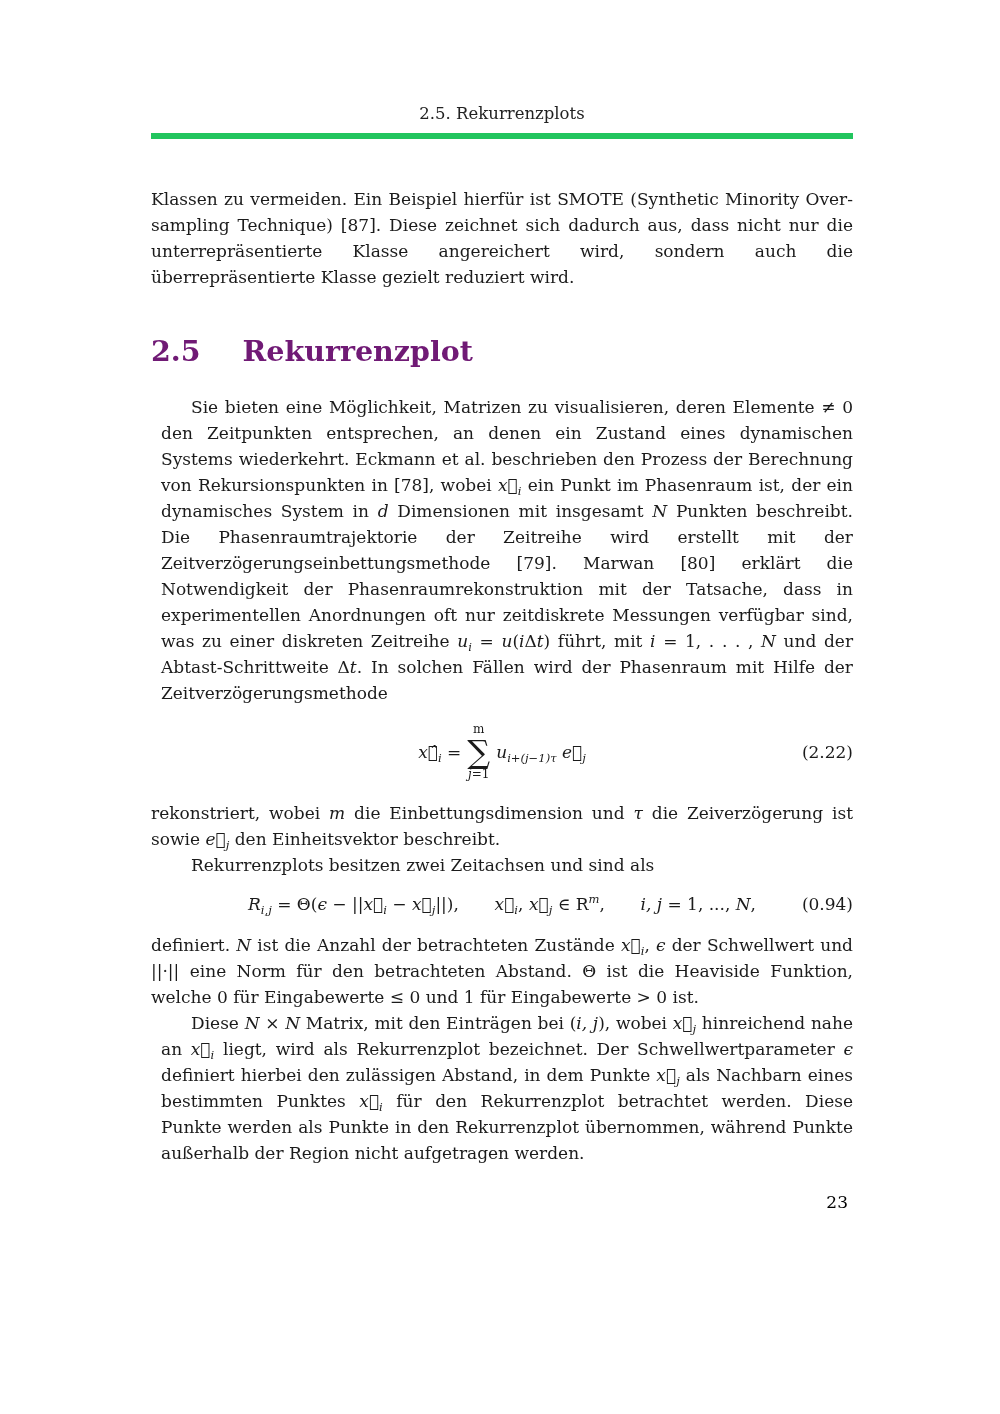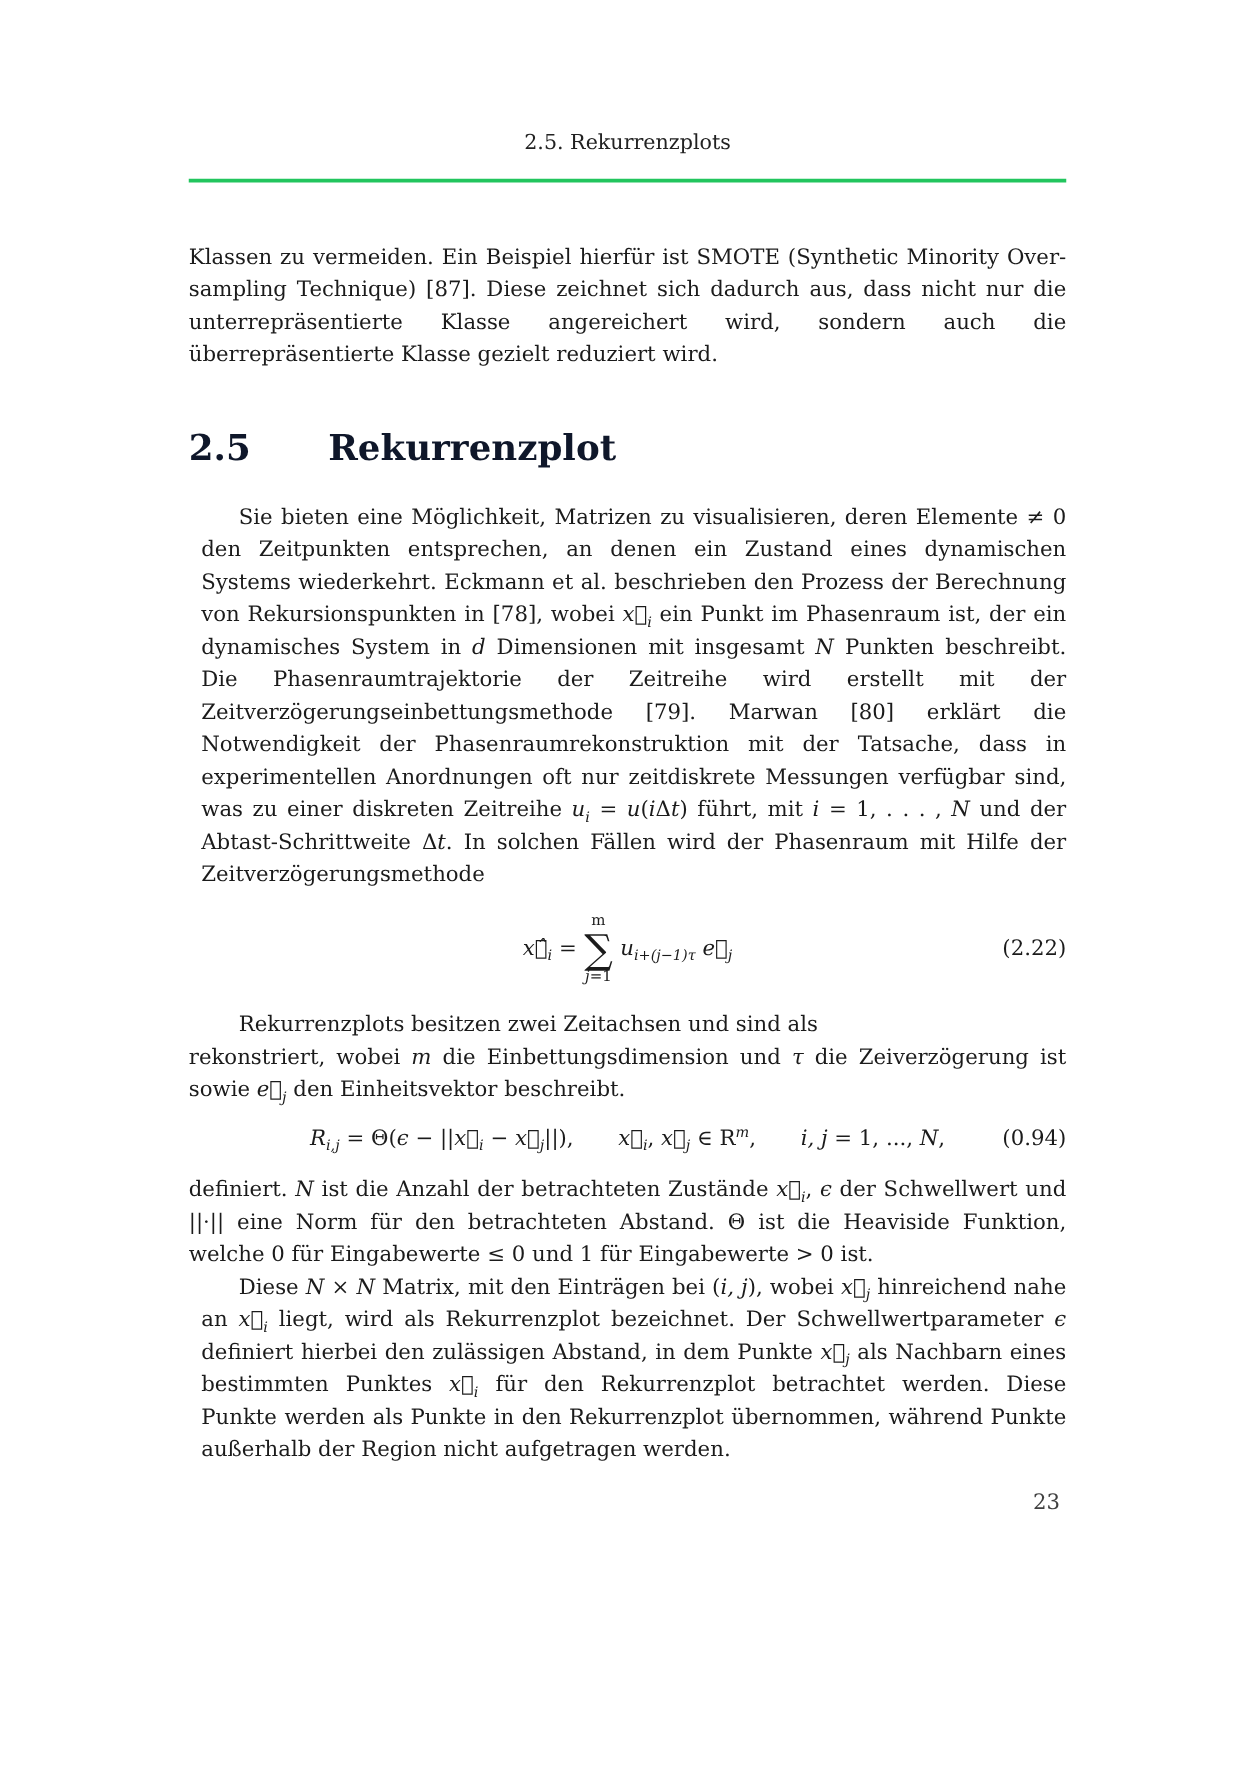--- a/index.html
+++ b/index.html
@@ -16,39 +16,38 @@
   .content {
     position: absolute;
     left: 151px;
     top: 104px;
     width: 702px;
   }
   .running-head {
     text-align: center;
     font-size: 16.5px;
     color: #222222;
-    padding-bottom: 20px;
-    border-bottom: 3px solid #22c55e;
+    padding-bottom: 10px;
+    border-bottom: 6px solid #22c55e;
   }
   .body-text {
     margin-top: 47px;
     font-size: 17px;
     line-height: 26px;
   }
   p.para { margin: 0; text-align: justify; }
   p.indent { text-indent: 30px; margin-left: 10px; }
   .section-heading {
     display: flex;
     align-items: baseline;
     font-weight: bold;
     font-size: 28.5px;
     line-height: 1.1;
-    color: #0f172a;
+    color: #701a75;
     margin: 46px 0 27px 0;
-    gap: 20px;
   }
   .section-heading .sec-num { margin-right: 42px; }
   .equation {
     position: relative;
     display: flex;
     align-items: center;
     justify-content: center;
     margin: 16px 0 18px 0;
     font-size: 17px;
     line-height: 1.2;
@@ -72,21 +71,21 @@
   .r-n { }
   .r-m { }
   .r-i { font-style: italic; }
   sub.r-sub, sup.r-sup { font-style: italic; font-size: 68%; line-height: 0; }
   .r-gap { display: inline-block; width: 2.1em; }
   .page-number {
     position: absolute;
     right: 152px;
     top: 1192px;
     font-size: 17px;
-    color: #404040;
+    color: #000000;
   }
 </style>
 </head>
 <body>
 
 <div class="page">
   <div class="content">
 
     <div class="running-head">2.5.  Rekurrenzplots</div>
 
@@ -106,23 +105,23 @@
         <span><span class="r-i">x⃗̂</span><sub class="r-sub">i</sub><span class="r-m"> = </span></span>
         <span class="sum">
           <span class="sum-upper">m</span>
           <span class="sum-symbol">∑</span>
           <span class="sum-lower"><span class="r-i">j</span><span class="r-m">=1</span></span>
         </span>
         <span><span class="r-i">u</span><sub class="r-sub">i+(j−1)τ</sub><span class="r-m"> </span><span class="r-i">e⃗</span><sub class="r-sub">j</sub></span>
         <span class="eq-number">(2.22)</span>
       </div>
 
+      <p class="para"><span class="r-n">rekonstriert, wobei </span><span class="r-i">m</span><span class="r-n"> die Einbettungsdimension und </span><span class="r-i">τ</span><span class="r-n"> die Zeiverzögerung ist sowie </span><span class="r-i">e⃗</span><sub class="r-sub">j</sub><span class="r-n"> den Einheitsvektor beschreibt.</span></p>
+
       <p class="para indent"><span class="r-n">Rekurrenzplots besitzen zwei Zeitachsen und sind als</span></p>
-
-      <p class="para"><span class="r-n">rekonstriert, wobei </span><span class="r-i">m</span><span class="r-n"> die Einbettungsdimension und </span><span class="r-i">τ</span><span class="r-n"> die Zeiverzögerung ist sowie </span><span class="r-i">e⃗</span><sub class="r-sub">j</sub><span class="r-n"> den Einheitsvektor beschreibt.</span></p>
 
       <div class="equation">
         <span><span class="r-i">R</span><sub class="r-sub">i,j</sub><span class="r-m"> = Θ(</span><span class="r-i">ϵ</span><span class="r-m"> − ||</span><span class="r-i">x⃗</span><sub class="r-sub">i</sub><span class="r-m"> − </span><span class="r-i">x⃗</span><sub class="r-sub">j</sub><span class="r-m">||),</span><span class="r-gap"></span><span class="r-i">x⃗</span><sub class="r-sub">i</sub><span class="r-m">, </span><span class="r-i">x⃗</span><sub class="r-sub">j</sub><span class="r-m"> ∈ R</span><sup class="r-sup">m</sup><span class="r-m">,</span><span class="r-gap"></span><span class="r-i">i, j</span><span class="r-m"> = 1, ..., </span><span class="r-i">N</span><span class="r-m">,</span></span>
         <span class="eq-number">(0.94)</span>
       </div>
 
       <p class="para"><span class="r-n">definiert. </span><span class="r-i">N</span><span class="r-n"> ist die Anzahl der betrachteten Zustände </span><span class="r-i">x⃗</span><sub class="r-sub">i</sub><span class="r-n">, </span><span class="r-i">ϵ</span><span class="r-n"> der Schwellwert und </span><span class="r-m">||·||</span><span class="r-n"> eine Norm für den betrachteten Abstand. Θ ist die Heaviside Funktion, welche 0 für Eingabewerte </span><span class="r-m">≤ 0</span><span class="r-n"> und 1 für Eingabewerte </span><span class="r-m">&gt; 0</span><span class="r-n"> ist.</span></p>
 
       <p class="para indent"><span class="r-n">Diese </span><span class="r-i">N</span><span class="r-m"> × </span><span class="r-i">N</span><span class="r-n"> Matrix, mit den Einträgen bei (</span><span class="r-i">i, j</span><span class="r-n">), wobei </span><span class="r-i">x⃗</span><sub class="r-sub">j</sub><span class="r-n"> hinreichend nahe an </span><span class="r-i">x⃗</span><sub class="r-sub">i</sub><span class="r-n"> liegt, wird als Rekurrenzplot bezeichnet. Der Schwellwertparameter </span><span class="r-i">ϵ</span><span class="r-n"> definiert hierbei den zulässigen Abstand, in dem Punkte </span><span class="r-i">x⃗</span><sub class="r-sub">j</sub><span class="r-n"> als Nachbarn eines bestimmten Punktes </span><span class="r-i">x⃗</span><sub class="r-sub">i</sub><span class="r-n"> für den Rekurrenzplot betrachtet werden. Diese Punkte werden als Punkte in den Rekurrenzplot übernommen, während Punkte außerhalb der Region nicht aufgetragen werden.</span></p>
 

